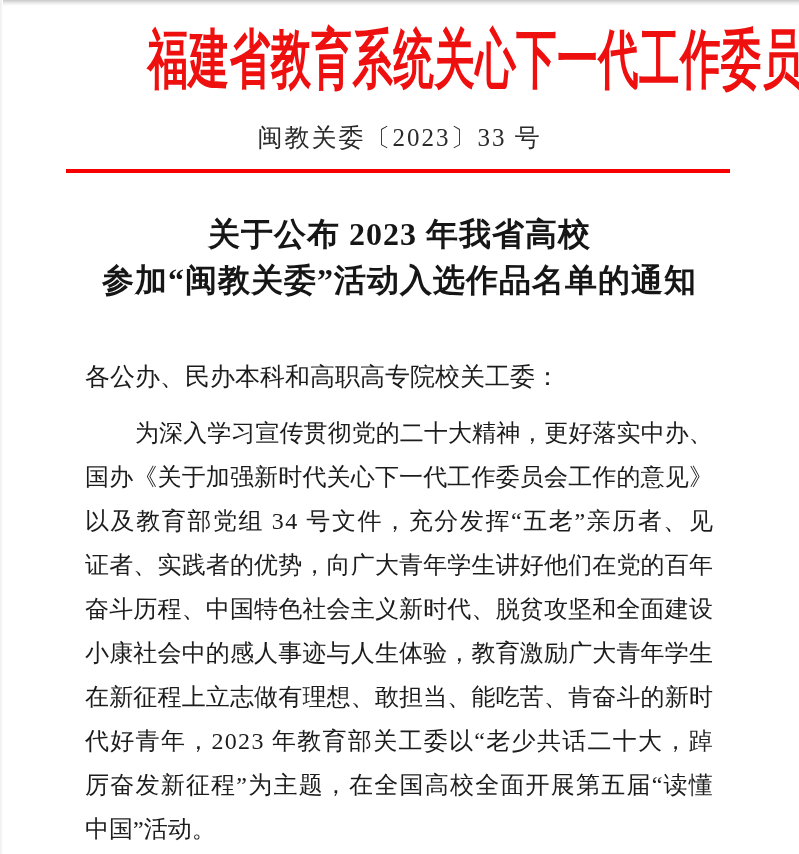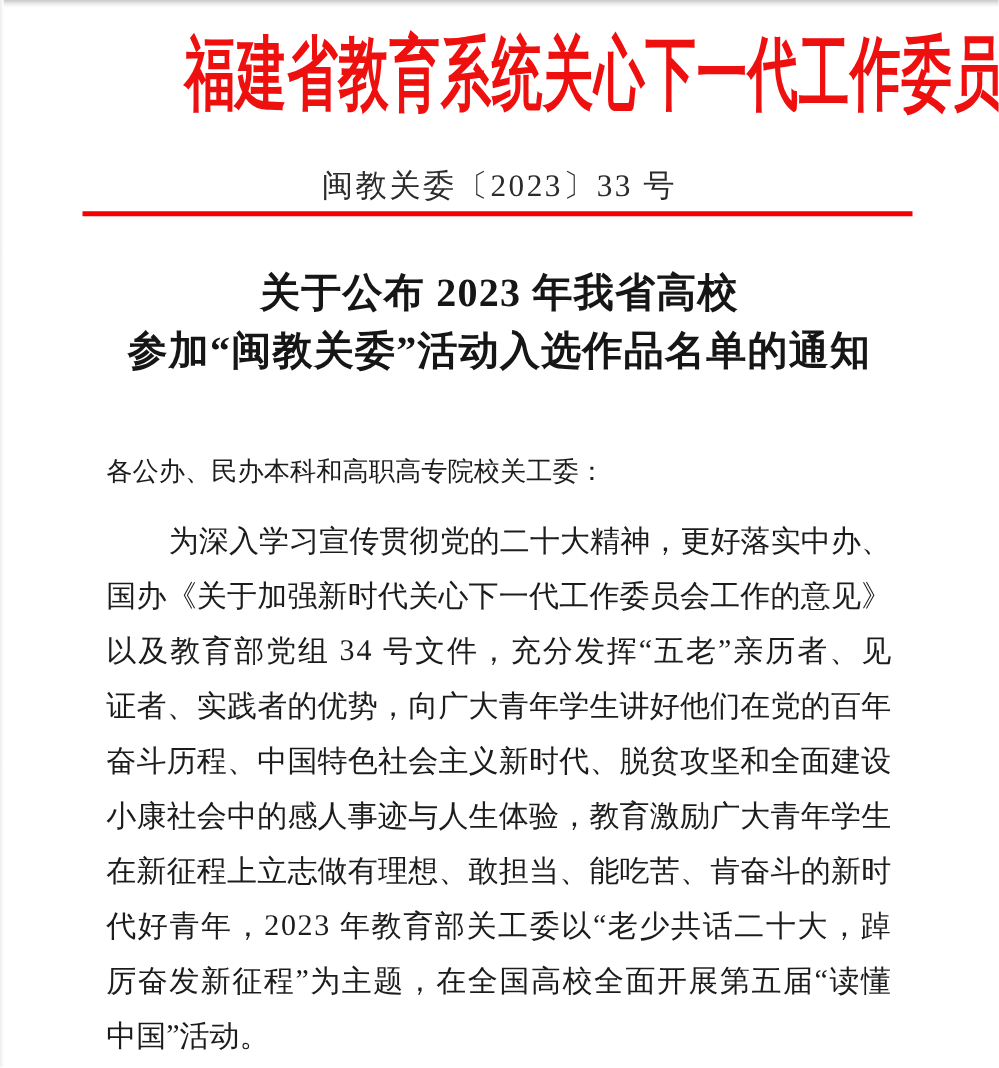--- a/index.html
+++ b/index.html
@@ -39,21 +39,21 @@
     font-weight: 700;
     color: #ee0f0f;
     transform: scaleX(0.63);
     white-space: nowrap;
     letter-spacing: 1px;
   }
 
   
   .doc-number {
     position: absolute;
-    top: 134px;
+    top: 122px;
     left: 0; right: 0;
     text-align: center;
     font-size: 25px;
     line-height: 32px;
     color: #2b2b2b;
     letter-spacing: 2px;
   }
 
   
   .red-rule {
@@ -76,21 +76,21 @@
     font-weight: 600;
     color: #161616;
     letter-spacing: 1px;
   }
 
   
   .salutation {
     position: absolute;
     top: 361px;
     left: 85px;
-    font-size: 21px;
+    font-size: 25px;
     line-height: 32px;
     color: #1c1c1c;
   }
 
   
   .body-block {
     position: absolute;
     top: 411px;
     left: 85px;
     width: 628px;

